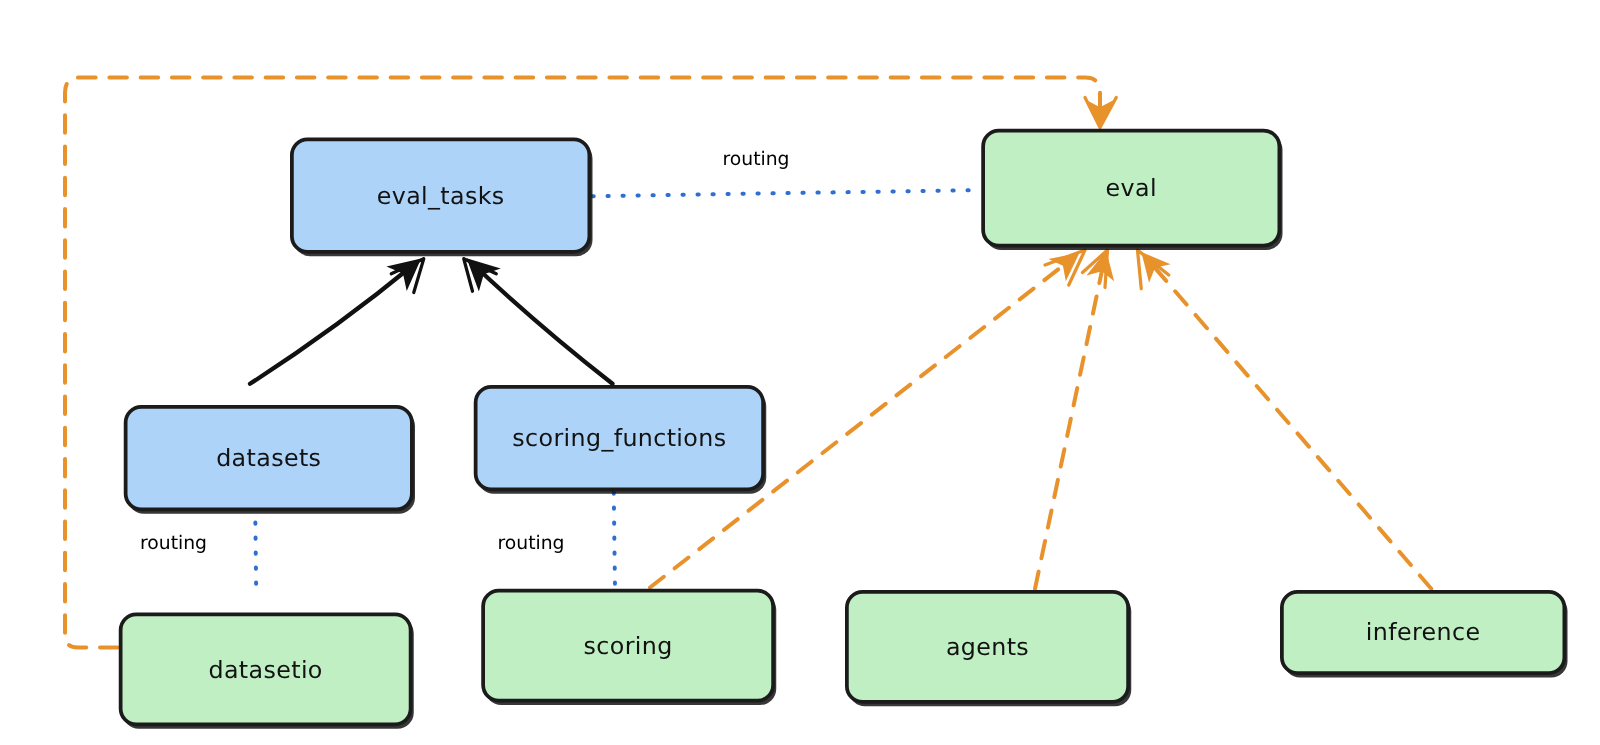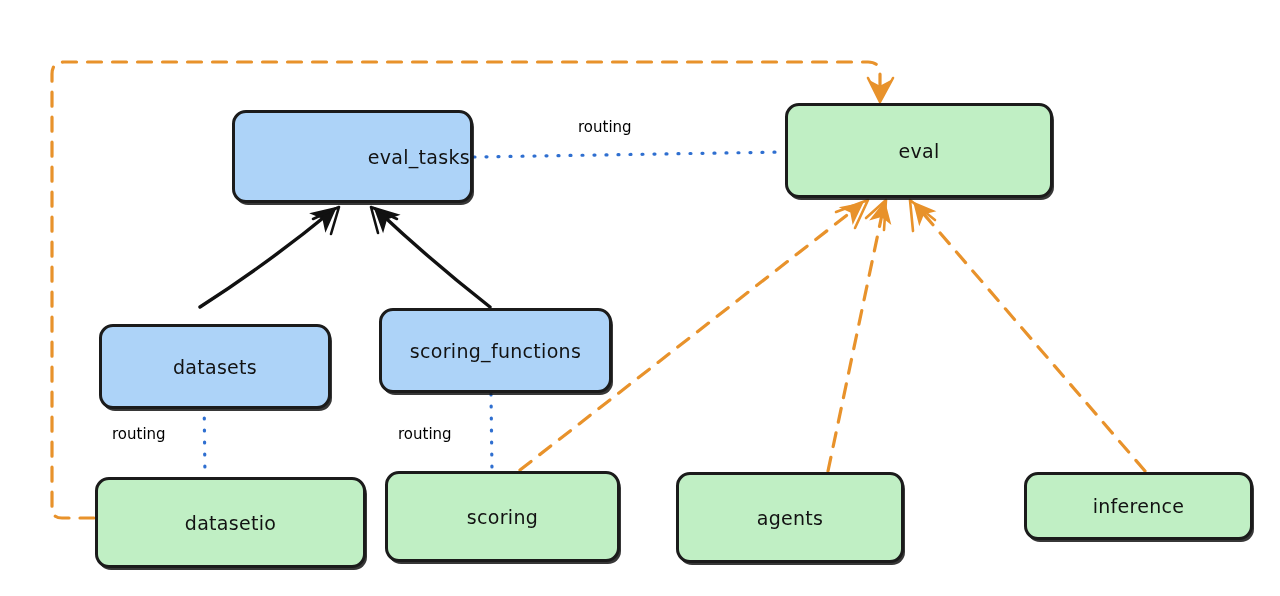--- a/index.html
+++ b/index.html
@@ -87,37 +87,37 @@
     <path d="M 828 471 L 884 205" fill="none" stroke="#E8922B" stroke-width="3.2" stroke-linecap="round" stroke-dasharray="14 11" marker-end="url(#arrow-orange)"></path>
     <path d="M 886 200 L 866 218 M 886 200 L 884 230" fill="none" stroke="#E8922B" stroke-width="2.6" stroke-linecap="round"></path>
 
     <path d="M 1145 471 L 916 205" fill="none" stroke="#E8922B" stroke-width="3.2" stroke-linecap="round" stroke-dasharray="14 11" marker-end="url(#arrow-orange)"></path>
     <path d="M 910 200 L 935 220 M 910 200 L 913 231" fill="none" stroke="#E8922B" stroke-width="2.6" stroke-linecap="round"></path>
 
     <path d="M 94 518 L 62 518 Q 52 518 52 508 L 52 74 Q 52 62 64 62 L 868 62 Q 880 62 880 74 L 880 98" fill="none" stroke="#E8922B" stroke-width="3.2" stroke-linecap="round" stroke-linejoin="round" stroke-dasharray="14 11" marker-end="url(#arrow-orange)"></path>
     <path d="M 880 102 L 868 78 M 880 102 L 893 78" fill="none" stroke="#E8922B" stroke-width="2.6" stroke-linecap="round"></path>
   </svg>
 
-  <div class="node blue" style="left:232px; top:110px; width:241px; height:93px;justify-content:flex-end;">
+  <div class="node blue" style="left:232px; top:110px; width:241px; height:93px;">
     <span class="node-label">eval_tasks</span>
   </div>
 
-  <div class="node green" style="left:785px; top:103px; width:268px; height:95px;">
+  <div class="node green" style="left:785px; top:103px; width:240px; height:95px;">
     <span class="node-label">eval</span>
   </div>
 
   <div class="node blue" style="left:99px; top:324px; width:232px; height:85px;">
     <span class="node-label">datasets</span>
   </div>
 
   <div class="node blue" style="left:379px; top:308px; width:233px; height:85px;">
     <span class="node-label">scoring_functions</span>
   </div>
 
-  <div class="node green" style="left:95px; top:477px; width:271px; height:91px;">
+  <div class="node green" style="left:95px; top:490px; width:235px; height:91px;">
     <span class="node-label">datasetio</span>
   </div>
 
   <div class="node green" style="left:385px; top:471px; width:235px; height:91px;text-align:center;">
     <span class="node-label">scoring</span>
   </div>
 
   <div class="node green" style="left:676px; top:472px; width:228px; height:91px;">
     <span class="node-label">agents</span>
   </div>

